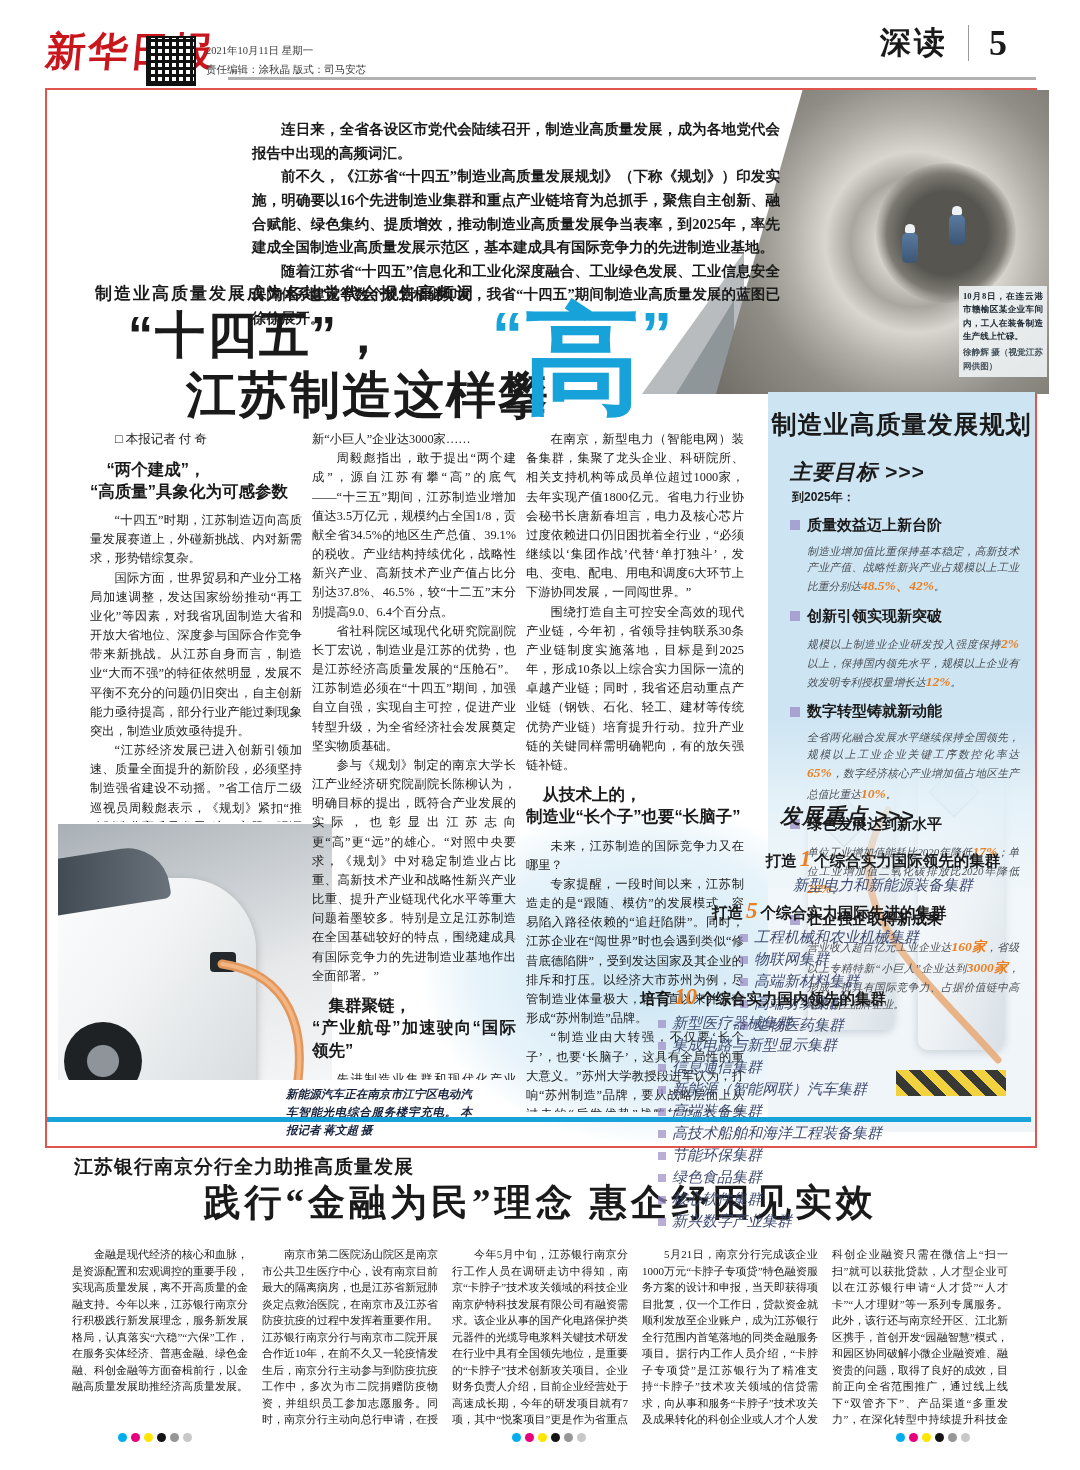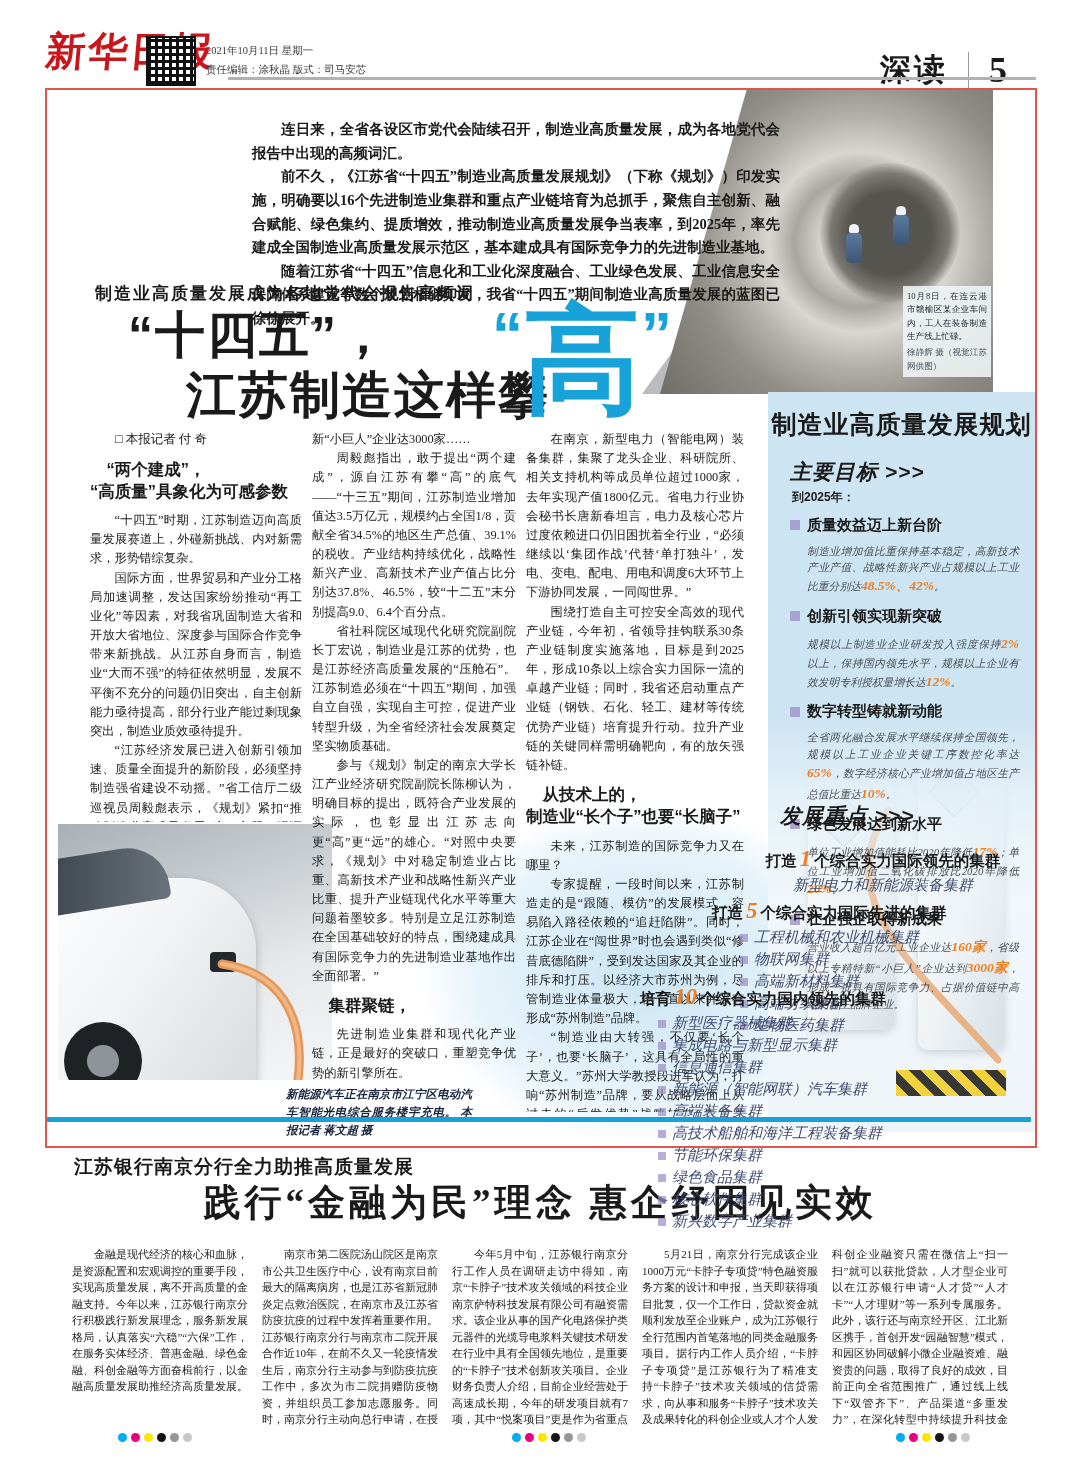--- a/index.html
+++ b/index.html
@@ -7,37 +7,37 @@
        font-family:"Liberation Serif","DejaVu Serif",serif;color:#1a1a1a;}
   .abs{position:absolute;}
   
   .brand{left:46px;top:32px;font-size:40px;font-weight:900;color:var(--red);
          font-family:"Liberation Serif",serif;transform:skewX(-5deg);letter-spacing:2px;line-height:1;}
   .qr{left:146px;top:36px;width:46px;height:46px;border:2px solid #111;background:
       repeating-linear-gradient(0deg,#111 0 3px,transparent 3px 7px),
       repeating-linear-gradient(90deg,#111 0 3px,#fff 3px 7px);}
   .hd-meta{left:206px;top:42px;font-family:Liberation Serif, serif;font-size:10.5px;
            color:#3c3c3c;line-height:1.8;}
-  .hd-right{left:880px;top:49px;display:flex;align-items:center;gap:20px;}
+  .hd-right{left:880px;top:22px;display:flex;align-items:center;gap:20px;}
   .hd-sec{font-weight:900;font-size:31px;letter-spacing:3px;font-family:"Liberation Serif",serif;}
   .hd-vline{width:1px;height:36px;background:#9a9a9a;}
   .hd-pn{font-weight:700;font-size:36px;font-family:"Liberation Serif",serif;}
   .hd-rule{left:228px;top:77px;width:808px;height:3px;background:#b2b2b2;}
   
   .mainbox{left:45px;top:88px;width:988px;height:1056px;border:2px solid #e0564f;background:#fff;}
   .cyanband{left:47px;top:1117px;width:984px;height:5px;background:var(--cyan);z-index:3;}
   
   .intro{left:252px;top:118px;width:528px;font-weight:700;font-size:14.5px;line-height:1.63;
          text-align:justify;z-index:2;}
   .intro p{margin:0;text-indent:2em;}
   
-  .tunnel{left:660px;top:90px;width:333px;height:304px;z-index:1;
+  .tunnel{left:716px;top:90px;width:333px;height:304px;z-index:1;
       clip-path:polygon(26% 0,100% 0,100% 100%,0 100%);
       background:radial-gradient(circle at 60% 50%,#efede7 0 9%,#d3d1ca 16%,#a8a69e 26%,
-                 #d8d6cf 36%,#b2b0a8 50%,#908e86 66%,#6f6d66 100%);}
+                 #d8d6cf 36%,#b2b0a8 50%,#908e86 66%,#6f6d66 100%);font-weight:bold;}
   .pipe{position:absolute;left:48%;top:24%;width:140px;height:140px;border-radius:50%;
         background:radial-gradient(circle,#57554f 0 42%,#7b7972 60%,rgba(0,0,0,0) 72%);}
   .wk{position:absolute;width:16px;height:30px;border-radius:5px;
       background:linear-gradient(#5a7aa0,#3d5674);}
   .wk::before{content:"";position:absolute;left:3px;top:-9px;width:10px;height:9px;border-radius:50% 50% 20% 20%;background:#eef2f4;}
   .tcap{position:absolute;right:2px;top:196px;width:80px;background:rgba(238,243,245,.9);
         font-size:8.6px;line-height:1.55;color:#202a33;padding:4px 4px;text-align:justify;}
   .tcred{margin-top:3px;color:#44505a;}
   .tri1{left:642px;top:252px;width:0;height:0;border-left:102px solid transparent;
         border-bottom:142px solid #b8bcbe;z-index:1;}
@@ -194,20 +194,21 @@
 
 </div>
 
 <div class="abs col colB">
   <p style="text-indent:0">新“小巨人”企业达3000家……</p>
   <p>周毅彪指出，敢于提出“两个建成”，源自江苏有攀“高”的底气——“十三五”期间，江苏制造业增加值达3.5万亿元，规模约占全国1/8，贡献全省34.5%的地区生产总值、39.1%的税收。产业结构持续优化，战略性新兴产业、高新技术产业产值占比分别达37.8%、46.5%，较“十二五”末分别提高9.0、6.4个百分点。</p>
   <p>省社科院区域现代化研究院副院长丁宏说，制造业是江苏的优势，也是江苏经济高质量发展的“压舱石”。江苏制造必须在“十四五”期间，加强自立自强，实现自主可控，促进产业转型升级，为全省经济社会发展奠定坚实物质基础。</p>
   <p>参与《规划》制定的南京大学长江产业经济研究院副院长陈柳认为，明确目标的提出，既符合产业发展的实际，也彰显出江苏志向更“高”更“远”的雄心。“对照中央要求，《规划》中对稳定制造业占比重、高新技术产业和战略性新兴产业比重、提升产业链现代化水平等重大问题着墨较多。特别是立足江苏制造在全国基础较好的特点，围绕建成具有国际竞争力的先进制造业基地作出全面部署。”</p>
   <div class="sh">
     <span class="l1">集群聚链，</span>
+    <span class="l2">“产业航母”加速驶向“国际领先”</span>
   </div>
   <p>先进制造业集群和现代化产业链，正是最好的突破口，重塑竞争优势的新引擎所在。</p>
 
 </div>
 
 <div class="abs col colC">
   <p>在南京，新型电力（智能电网）装备集群，集聚了龙头企业、科研院所、相关支持机构等成员单位超过1000家，去年实现产值1800亿元。省电力行业协会秘书长唐新春坦言，电力及核心芯片过度依赖进口仍旧困扰着全行业，“必须继续以‘集团作战’代替‘单打独斗’，发电、变电、配电、用电和调度6大环节上下游协同发展，一同闯世界。”</p>
   <p>围绕打造自主可控安全高效的现代产业链，今年初，省领导挂钩联系30条产业链制度实施落地，目标是到2025年，形成10条以上综合实力国际一流的卓越产业链；同时，我省还启动重点产业链（钢铁、石化、轻工、建材等传统优势产业链）培育提升行动。拉升产业链的关键同样需明确靶向，有的放矢强链补链。</p>
   <div class="sh">
     <span class="l1">从技术上的，</span>

